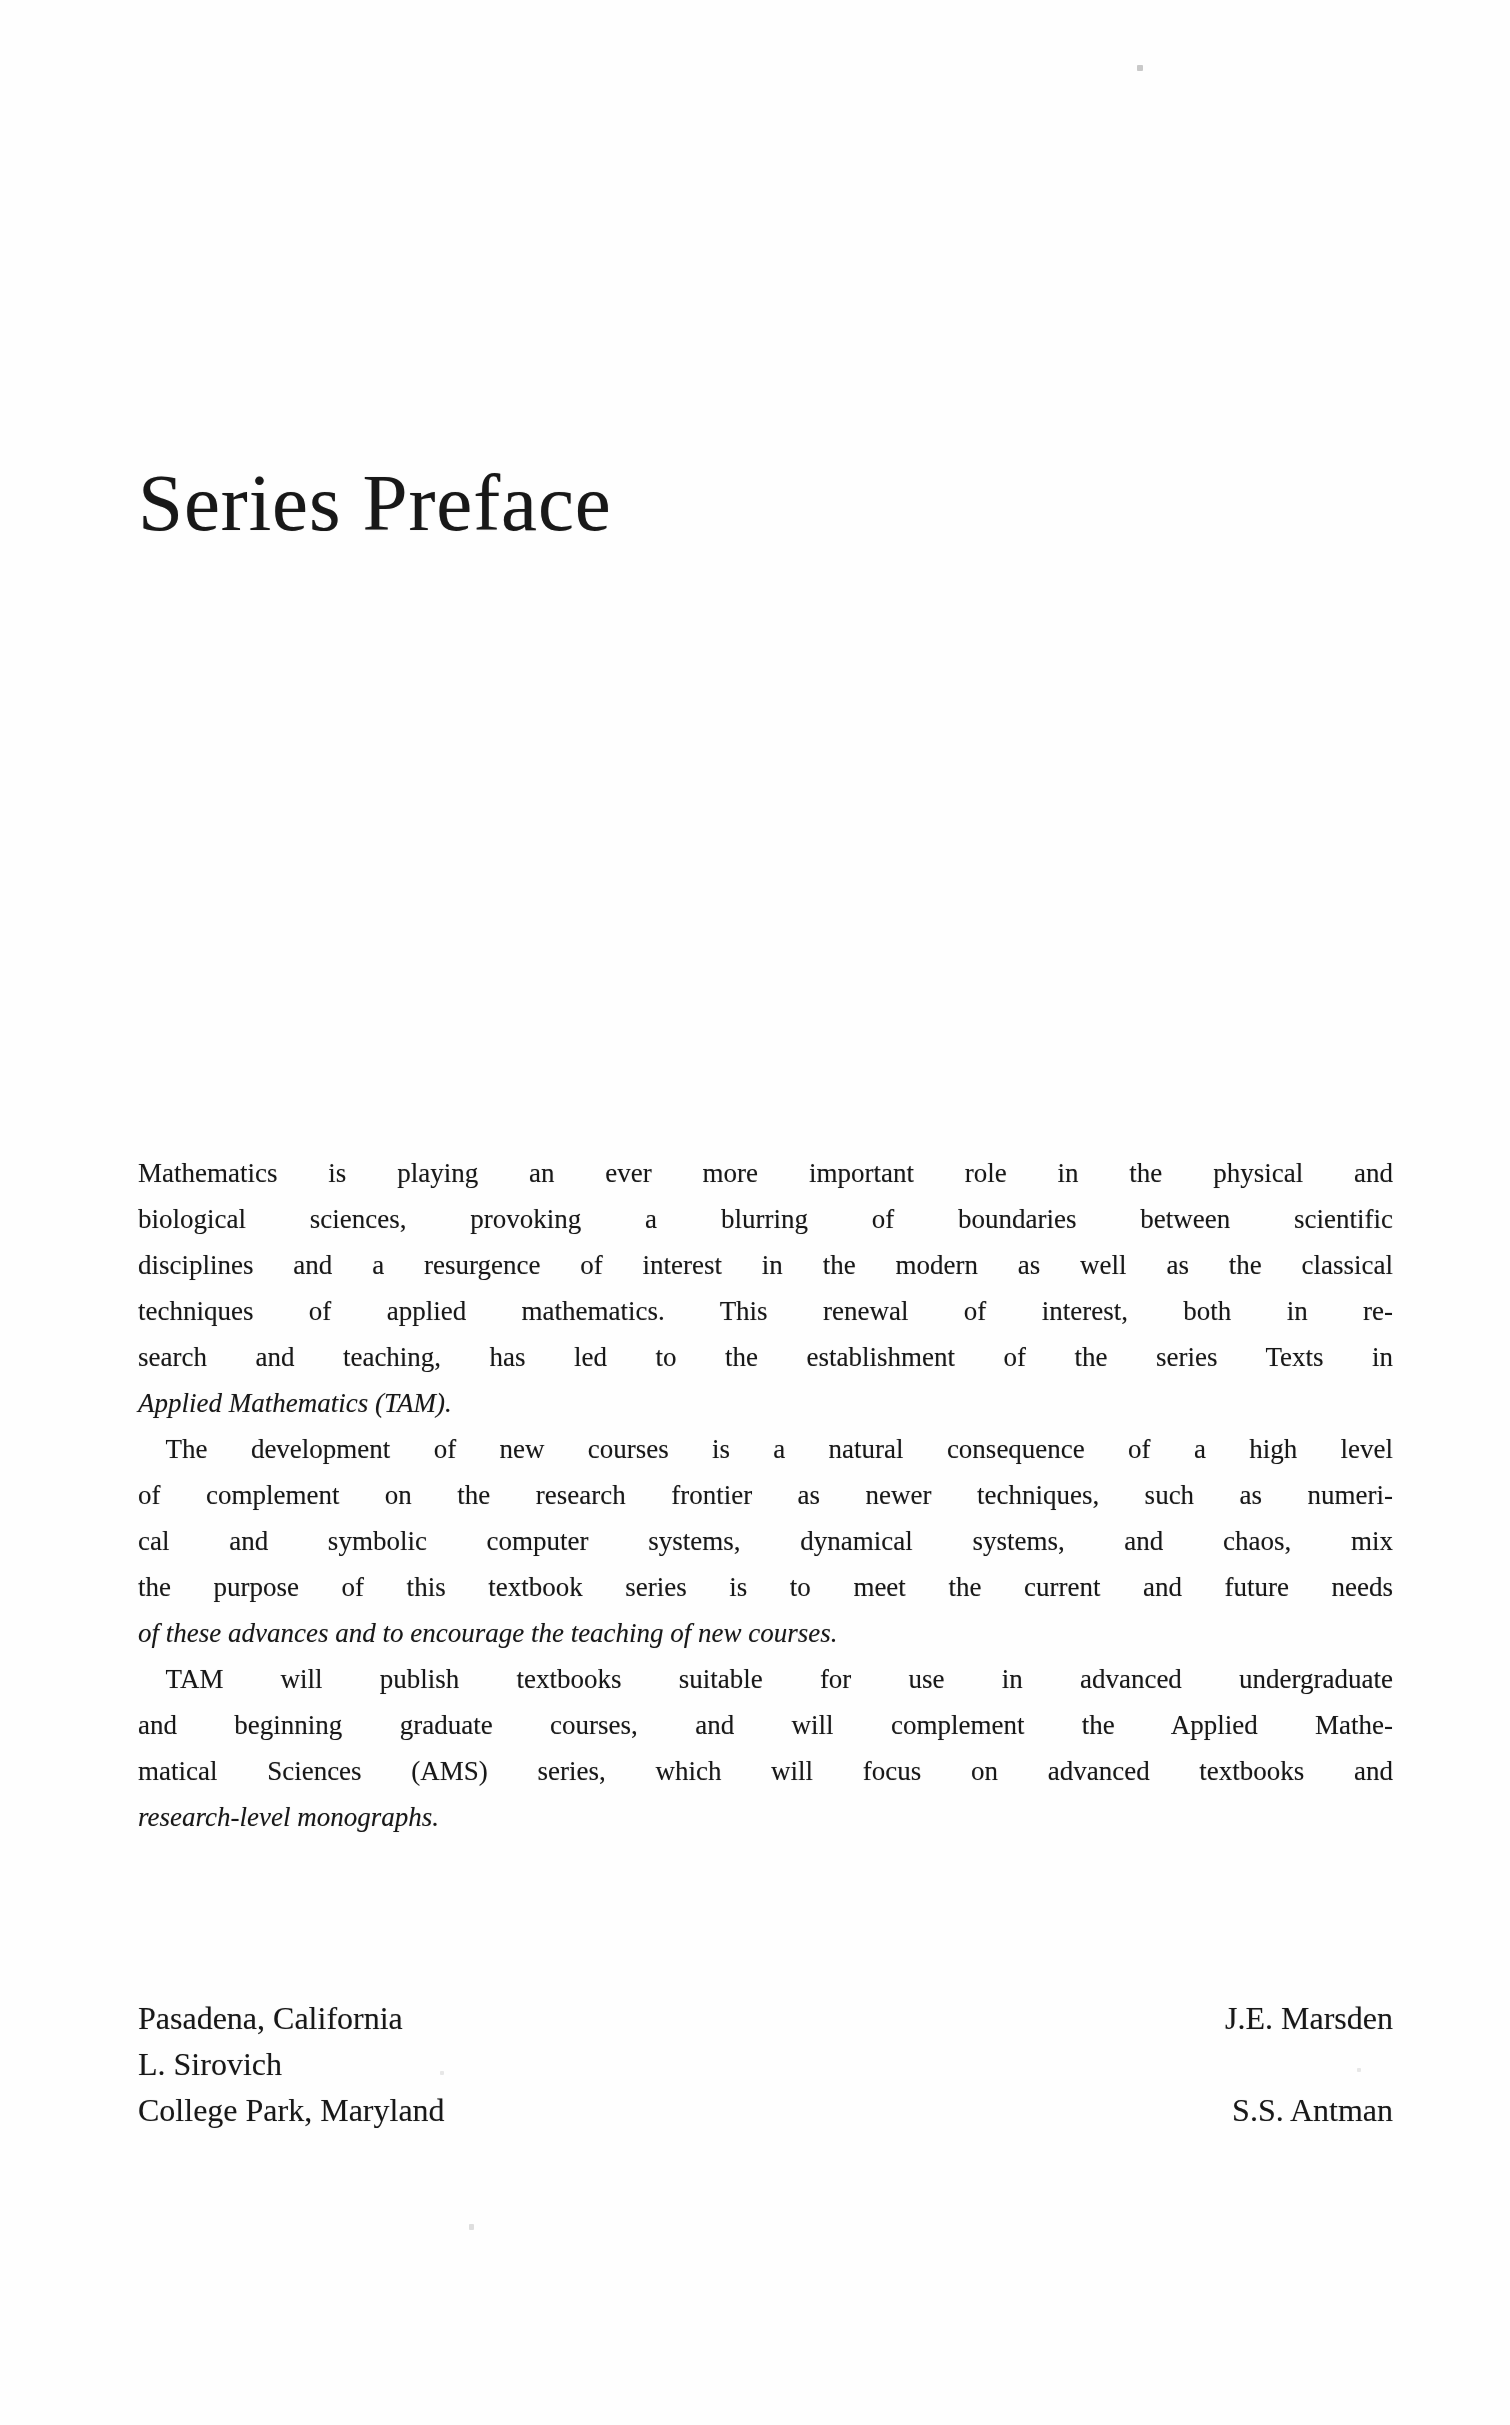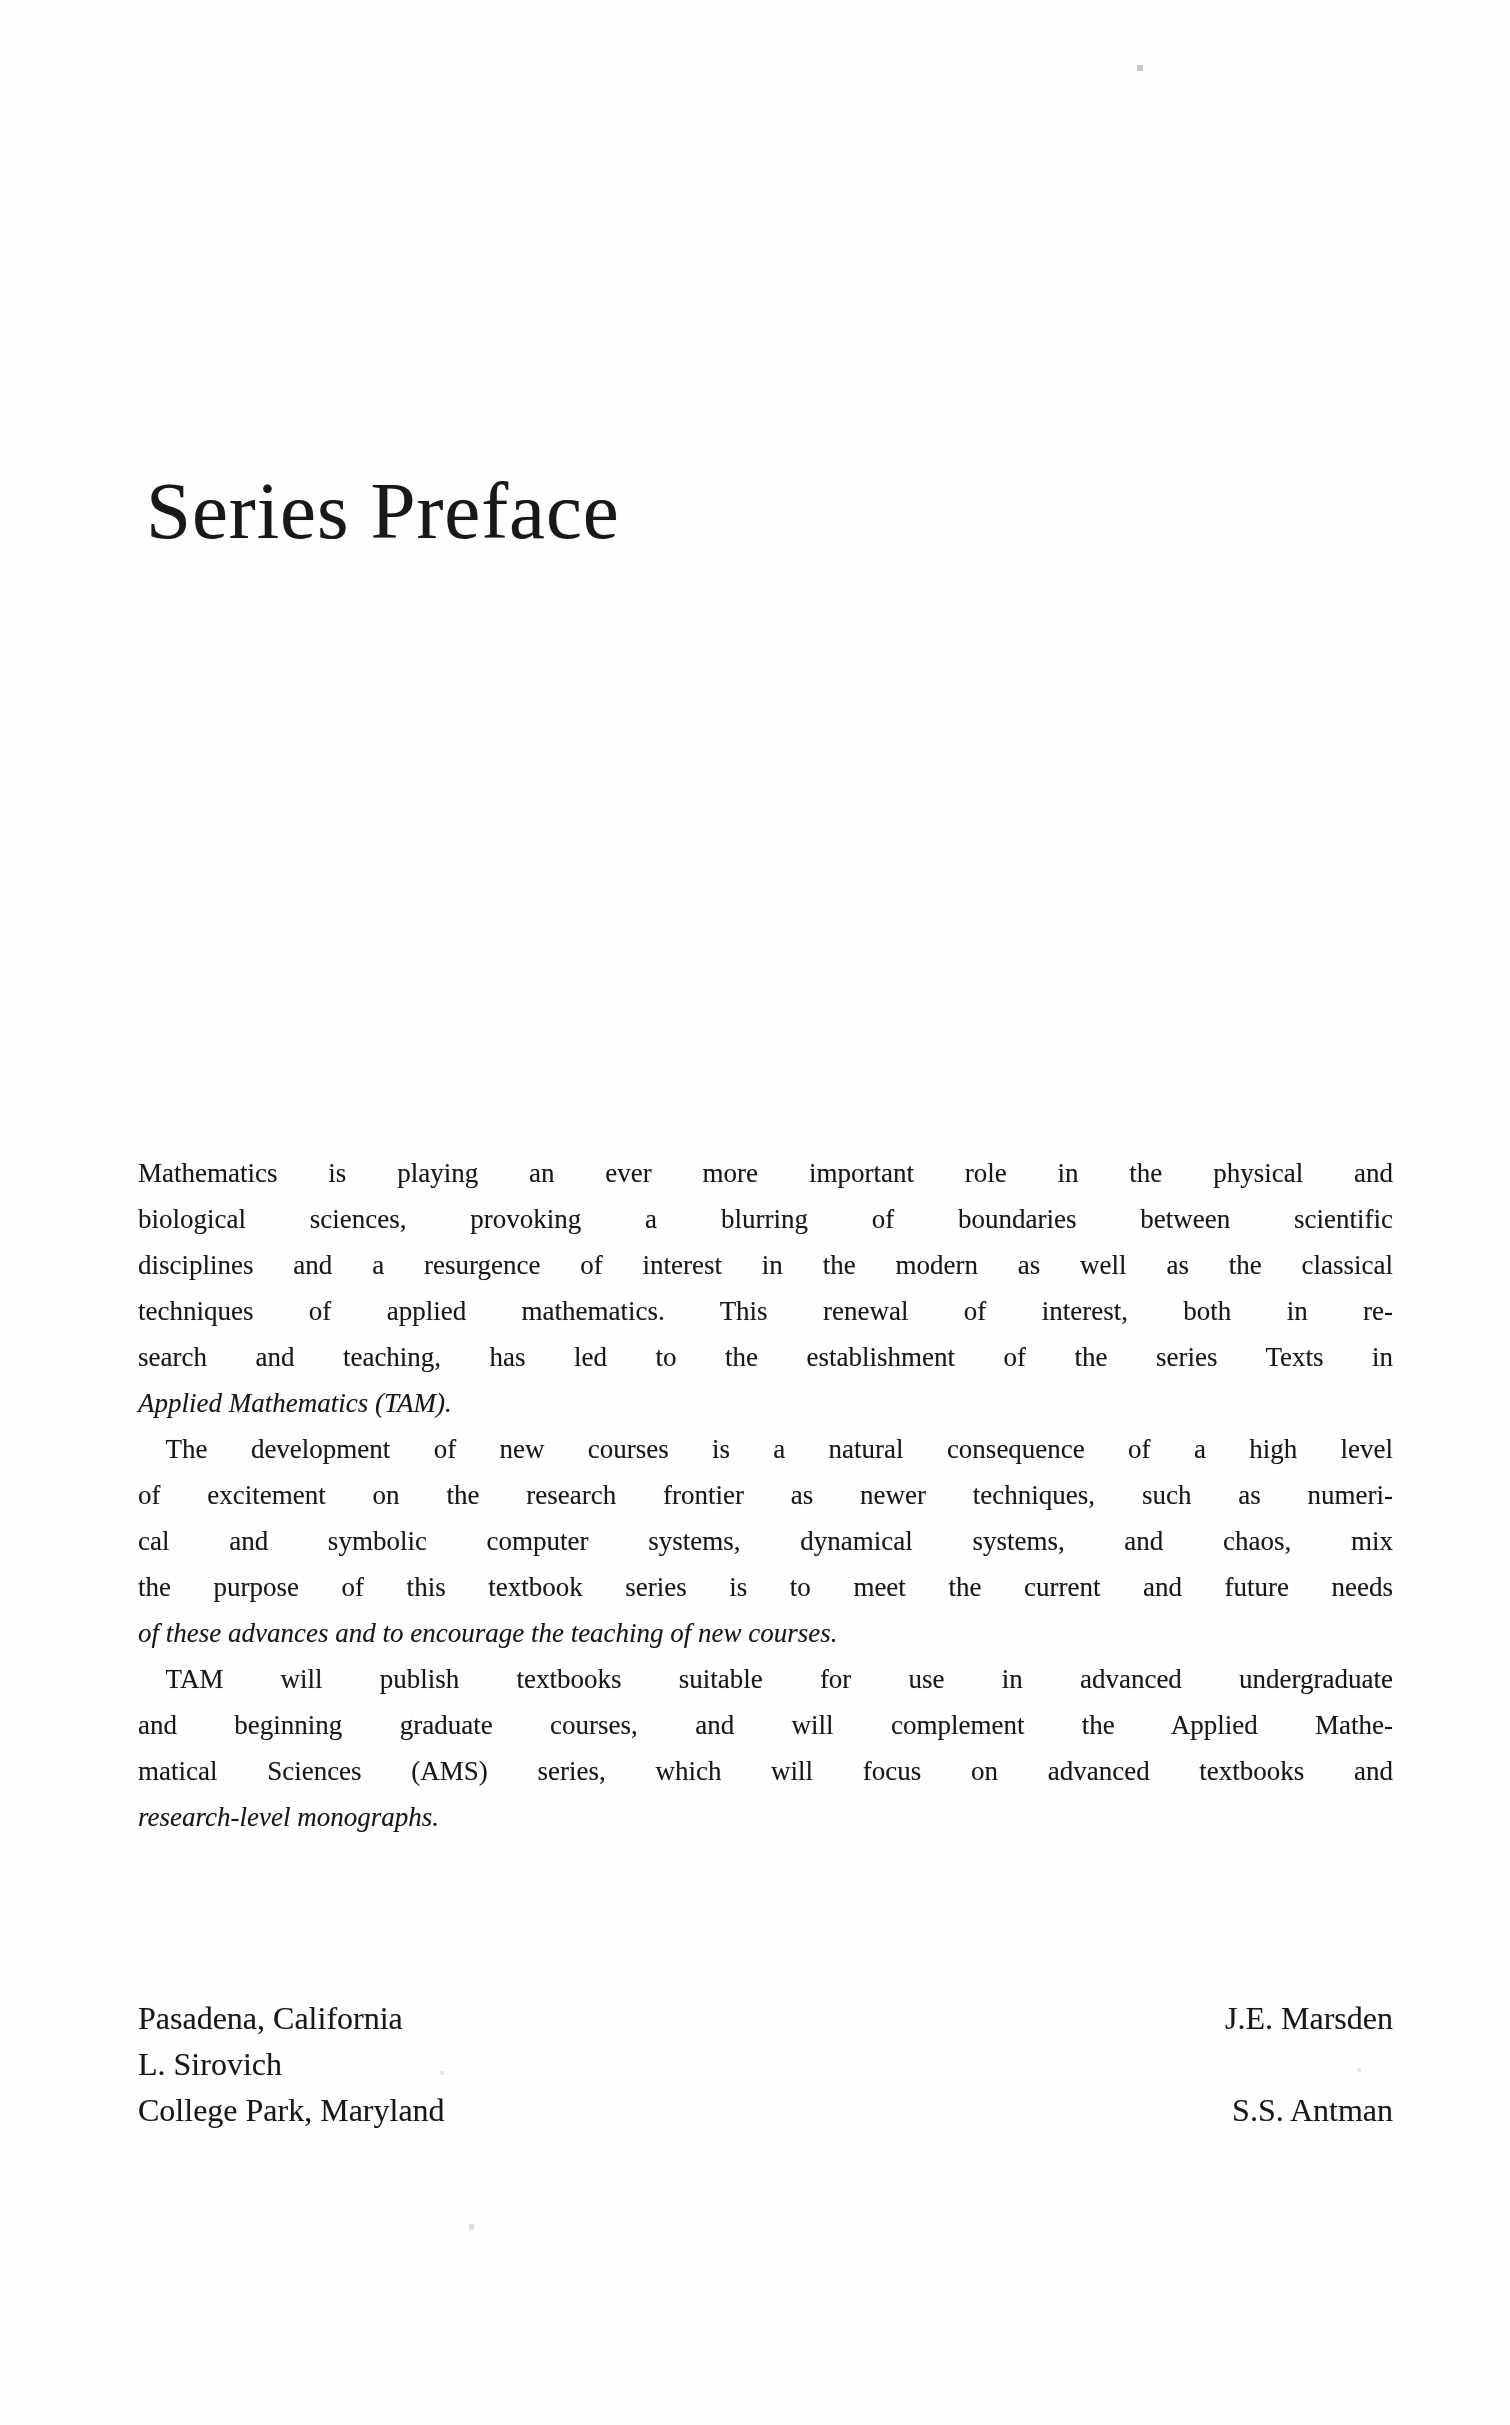--- a/index.html
+++ b/index.html
@@ -9,21 +9,21 @@
     height: 2426px;
     background: #fefefe;
     font-family: "Liberation Serif", "DejaVu Serif", serif;
     color: #181818;
     overflow: hidden;
   }
   .title {
     position: absolute;
     left: 138px;
     top: 463px;
-    margin: 8px;
+    margin: 0;
     font-size: 81px;
     font-weight: 400;
     line-height: 1;
     letter-spacing: 0.9px;
     text-shadow: 0 0 0.9px rgba(0,0,0,0.35);
   }
   .bodytext {
     position: absolute;
     left: 138px;
     top: 1150px;
@@ -69,21 +69,21 @@
   <h1 class="title">Series Preface</h1>
 
   <div class="bodytext">
     <div class="bl">Mathematics is playing an ever more important role in the physical and</div>
     <div class="bl">biological sciences, provoking a blurring of boundaries between scientific</div>
     <div class="bl">disciplines and a resurgence of interest in the modern as well as the classical</div>
     <div class="bl">techniques of applied mathematics. This renewal of interest, both in re-</div>
     <div class="bl">search and teaching, has led to the establishment of the series Texts in</div>
     <div class="bl pend">Applied Mathematics (TAM).</div>
     <div class="bl ind">The development of new courses is a natural consequence of a high level</div>
-    <div class="bl">of excitement on the research frontier as newer techniques, such as numeri-</div>
+    <div class="bl">of complement on the research frontier as newer techniques, such as numeri-</div>
     <div class="bl">cal and symbolic computer systems, dynamical systems, and chaos, mix</div>
     <div class="bl">the purpose of this textbook series is to meet the current and future needs</div>
     <div class="bl pend">of these advances and to encourage the teaching of new courses.</div>
     <div class="bl ind">TAM will publish textbooks suitable for use in advanced undergraduate</div>
     <div class="bl">and beginning graduate courses, and will complement the Applied Mathe-</div>
     <div class="bl">matical Sciences (AMS) series, which will focus on advanced textbooks and</div>
     <div class="bl pend">research-level monographs.</div>
   </div>
 
   <div class="sigblock">

